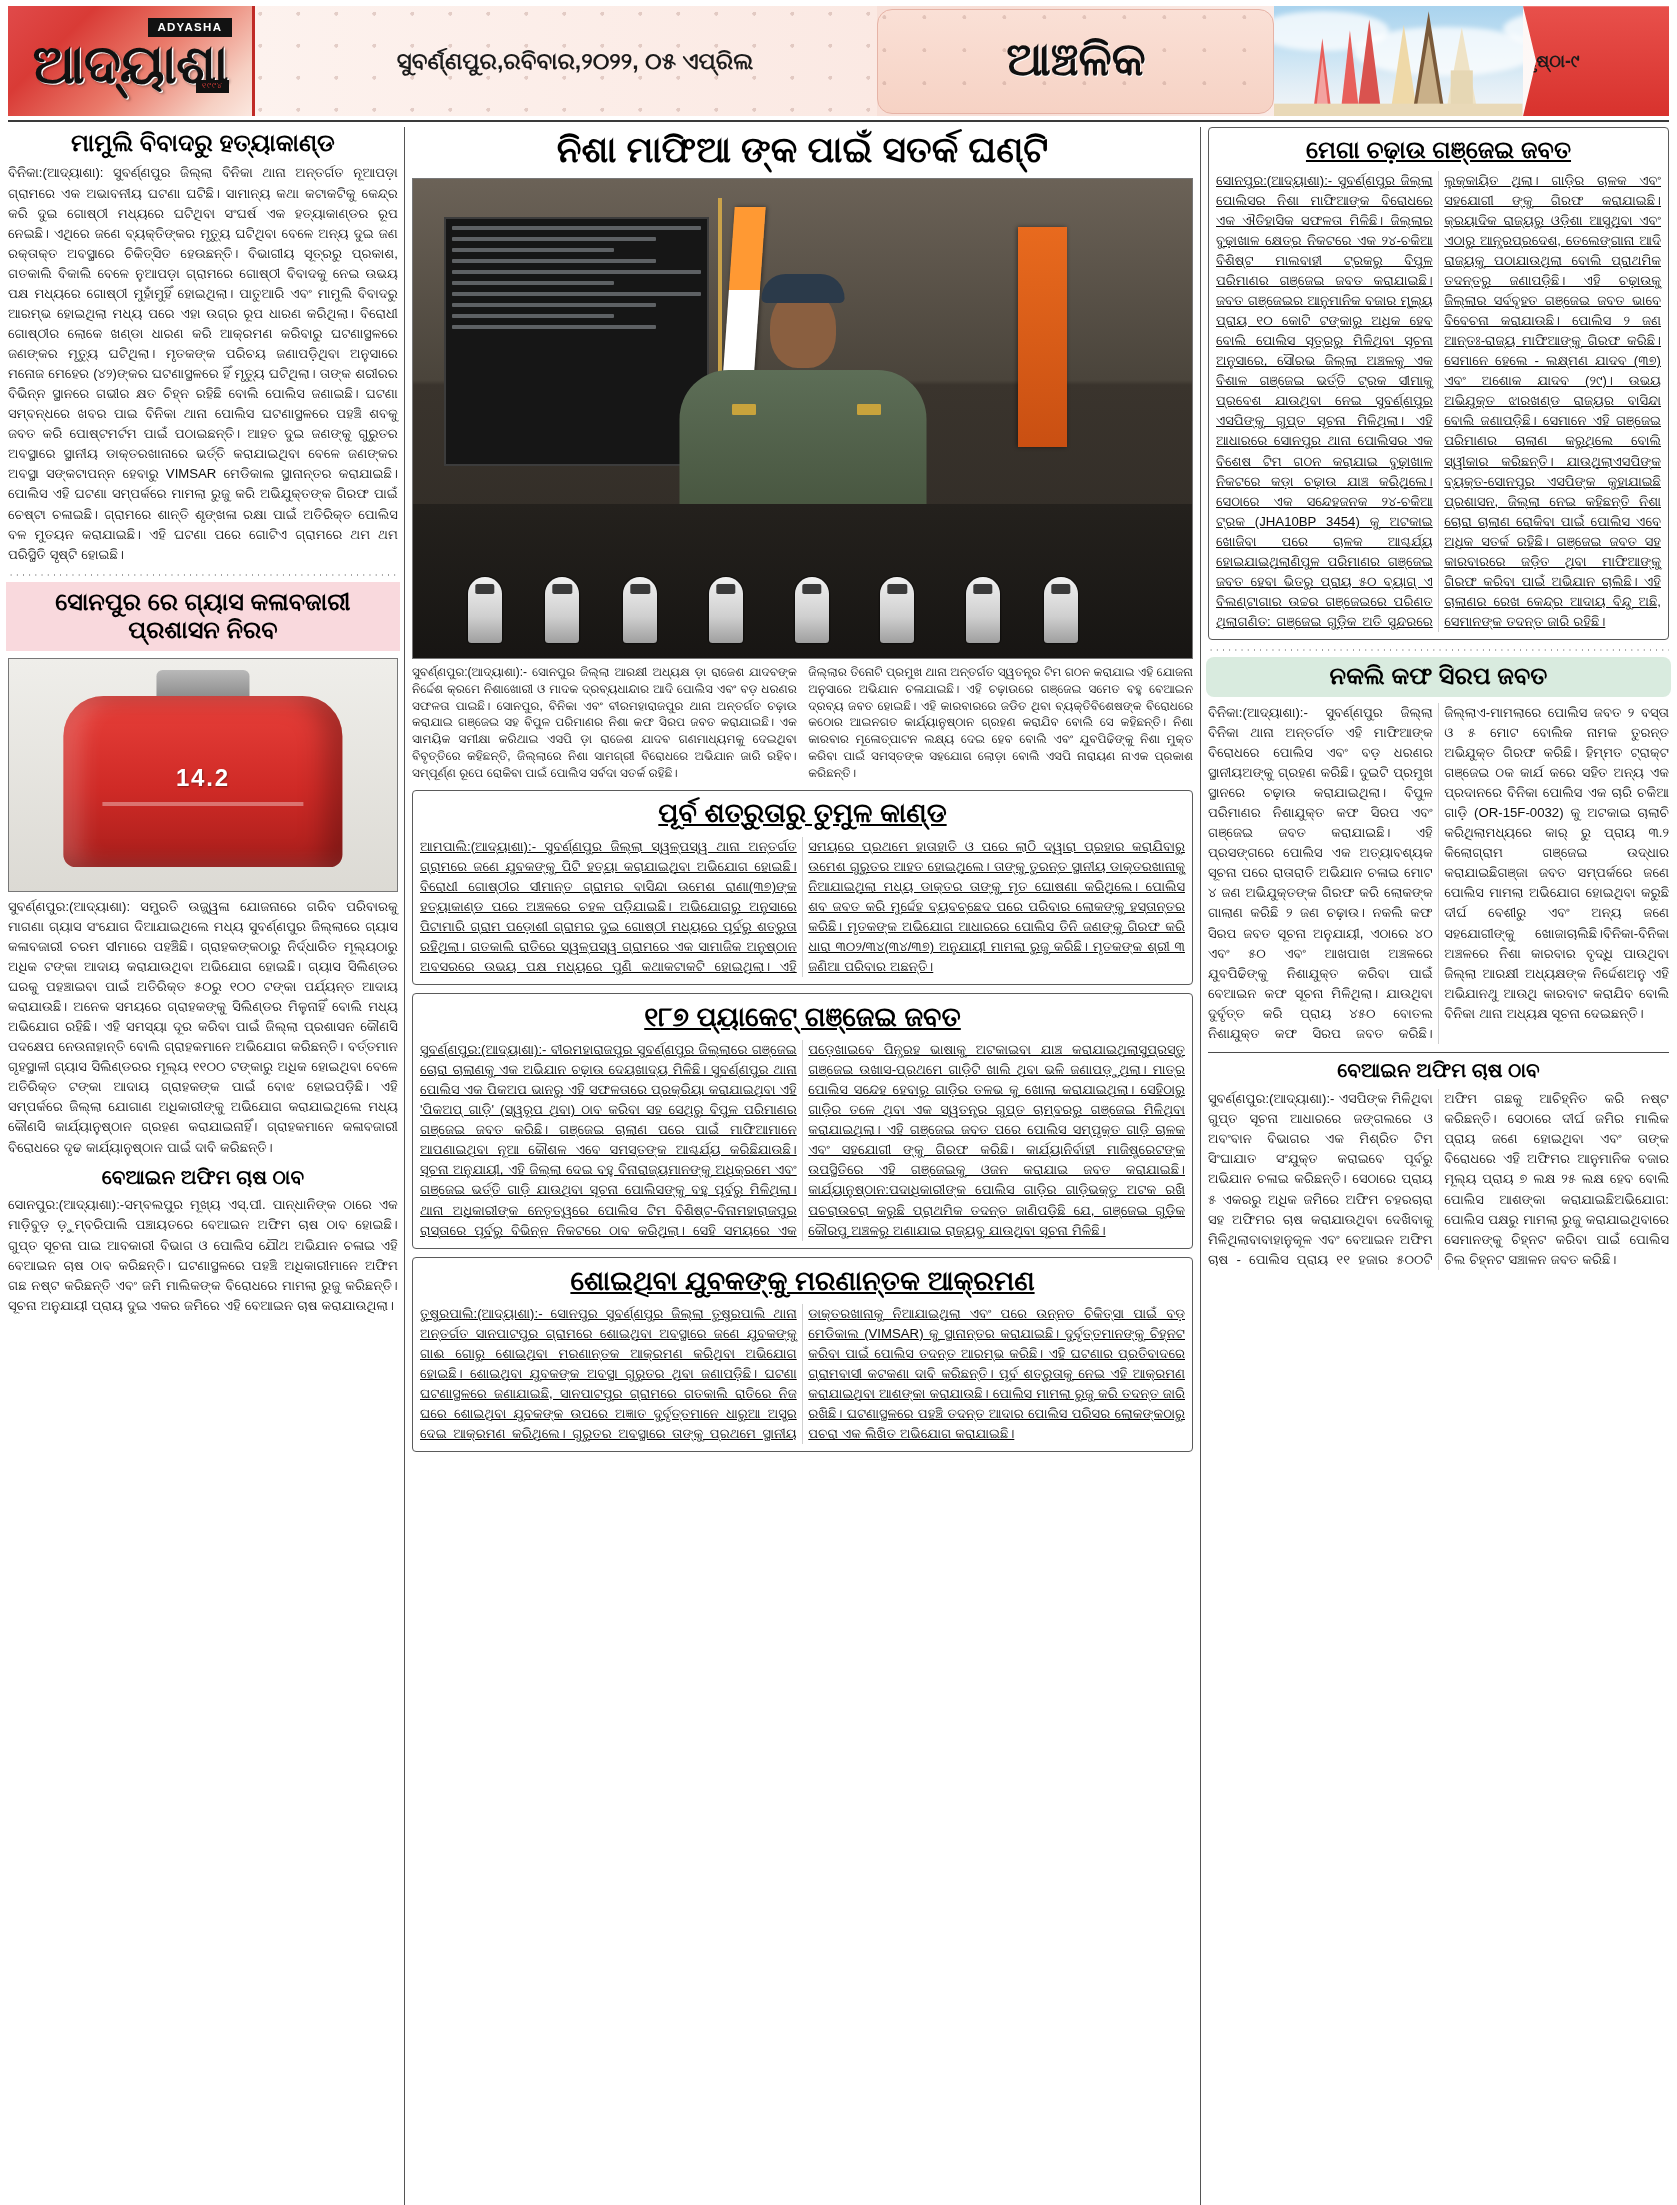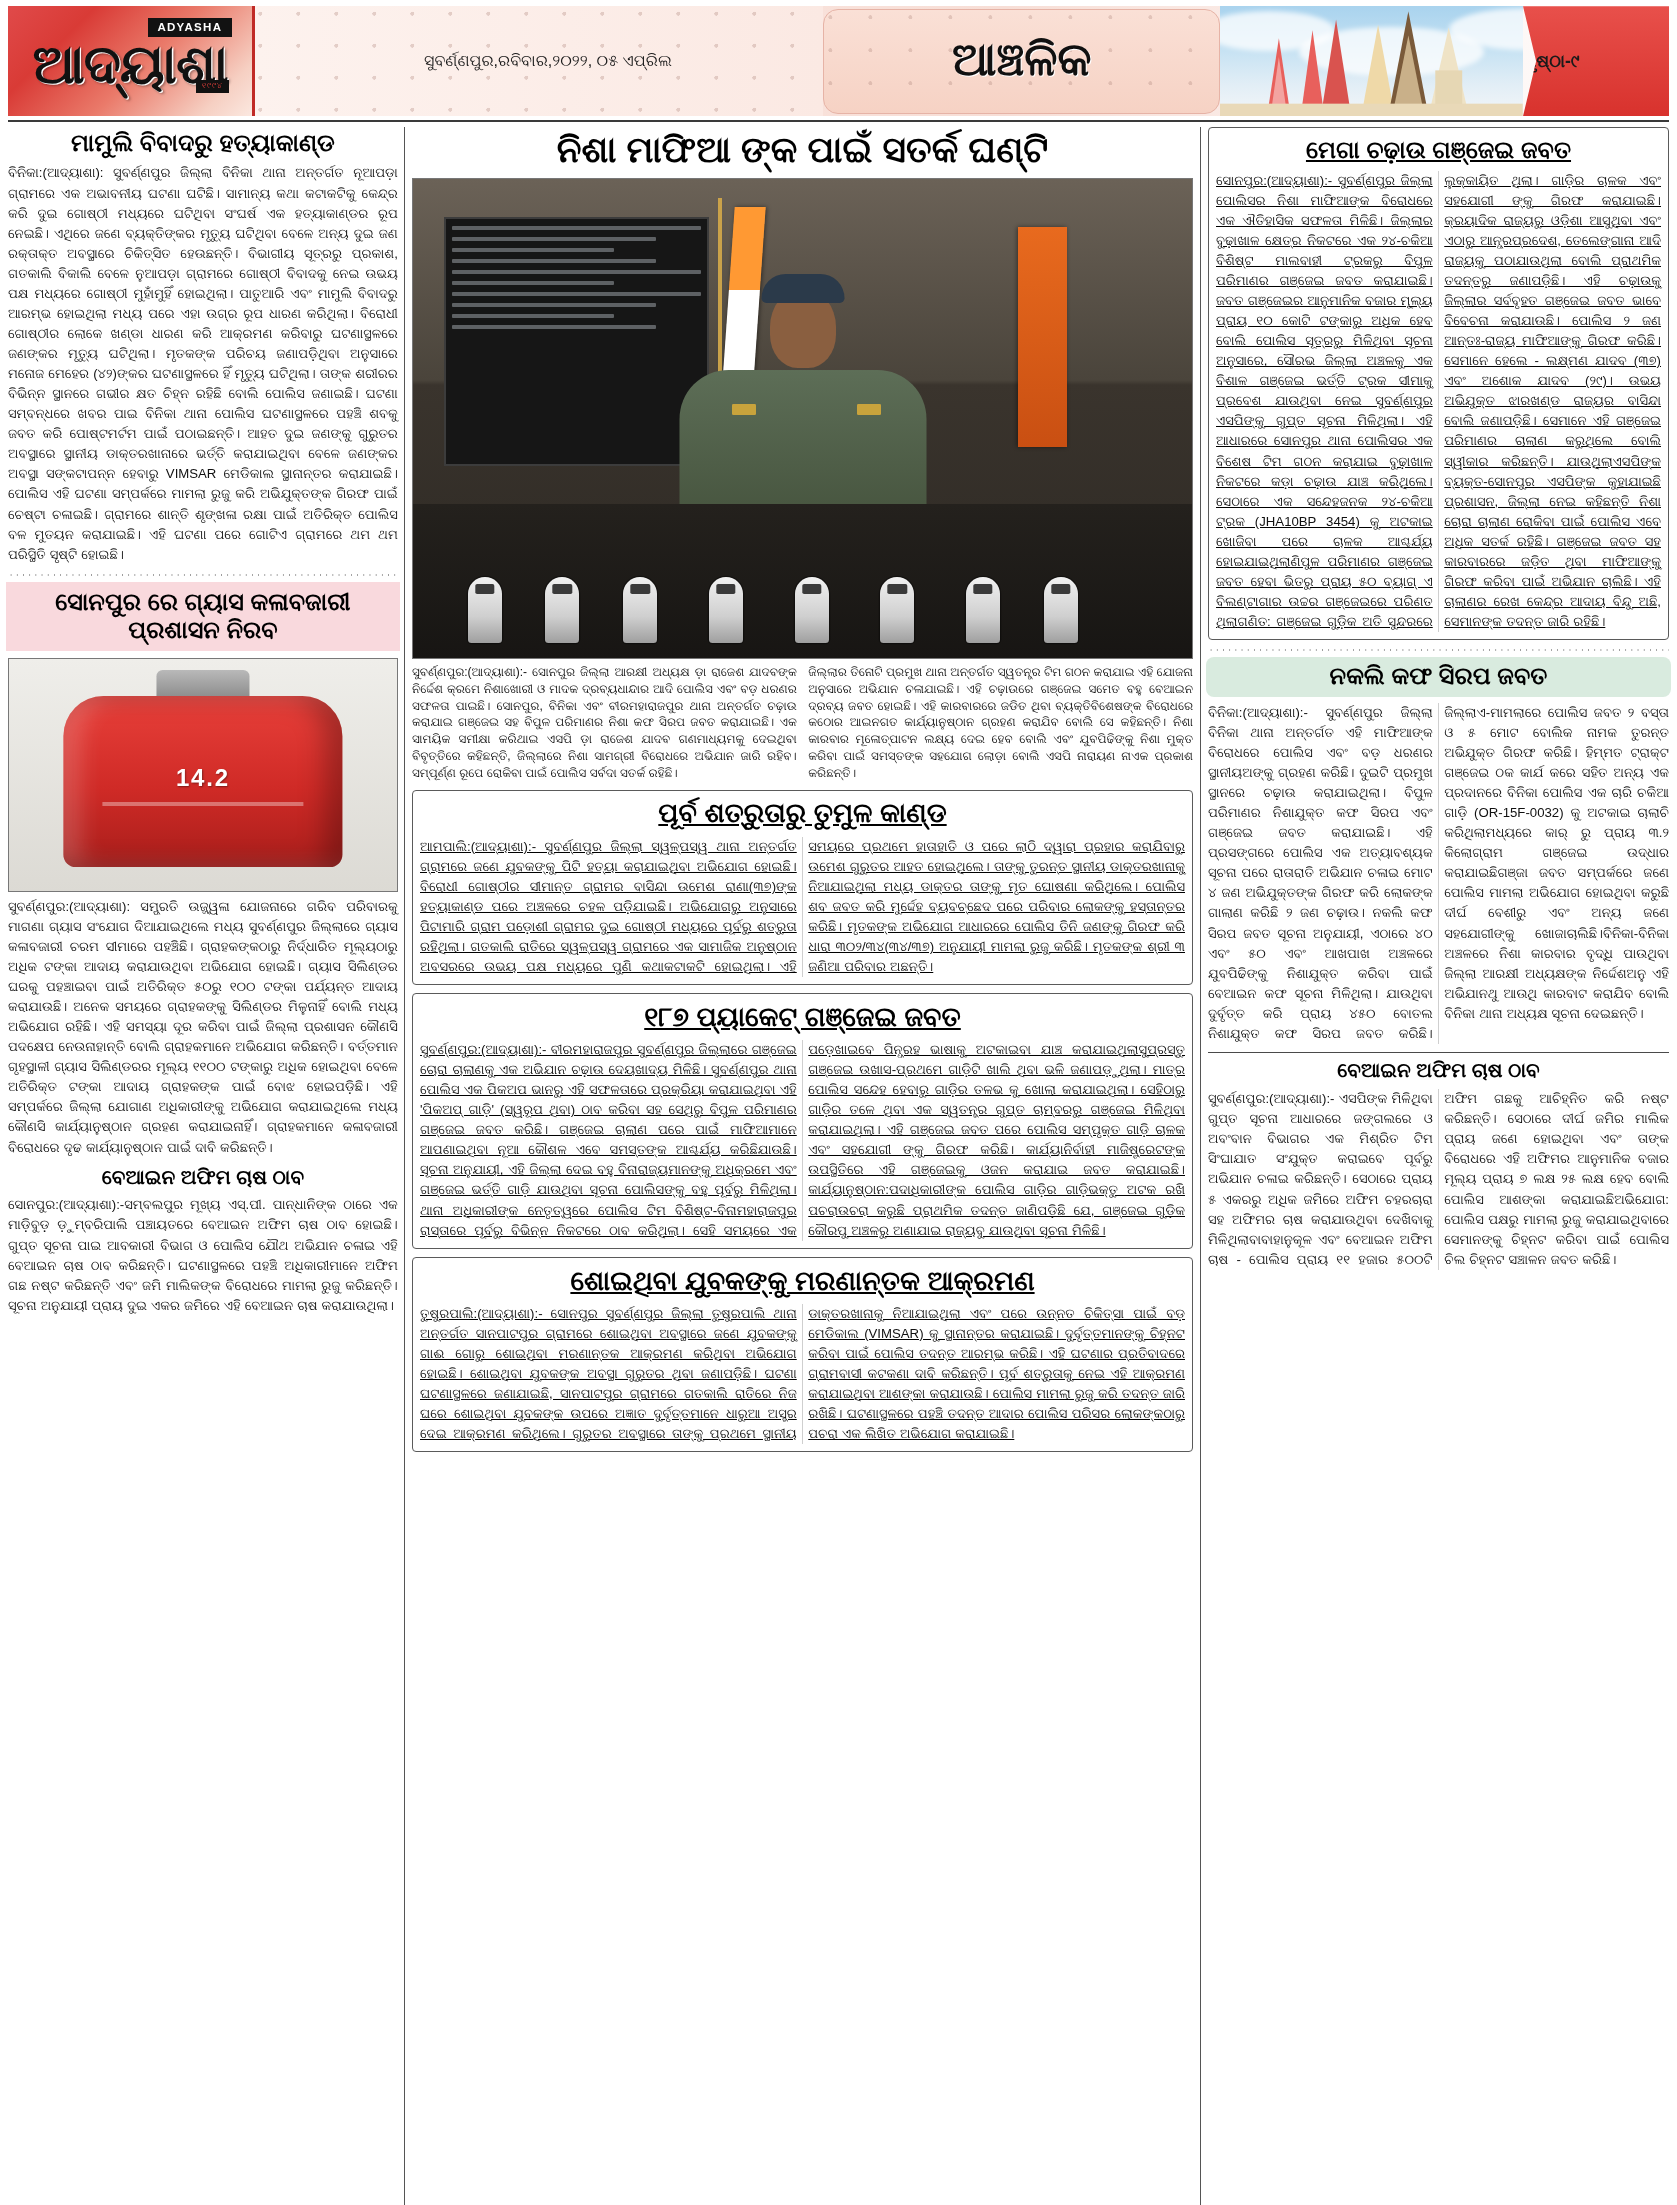--- a/index.html
+++ b/index.html
@@ -50,21 +50,21 @@
   }
   .dateline-wrap {
     flex:1 1 auto;
     display:flex; align-items:center; justify-content:center;
     background:
       radial-gradient(circle at 14% 24%, rgba(180,140,130,.35) 0 1.8px, transparent 2.2px) 0 0/38px 32px,
       linear-gradient(90deg,#fdf2ee 0%,#fbe9e3 100%);
     padding-left:17.6px;
   }
   .dateline {
-    font-size:16px; font-weight:normal; color:#1b1b1b;
+    font-size:23px; font-weight:bold; color:#1b1b1b;
     white-space:nowrap;
   }
   .section-badge {
     flex:0 0 397px;
     margin:2.6px 0 2.6px 0;
     border:1.3px solid #e6b3a6;
     border-radius:15px;
     background:
       radial-gradient(circle at 16% 22%, rgba(170,130,120,.30) 0 1.8px, transparent 2.2px) 0 0/40px 33px,
       linear-gradient(180deg,#fae0d6 0%,#f6d2c4 100%);

